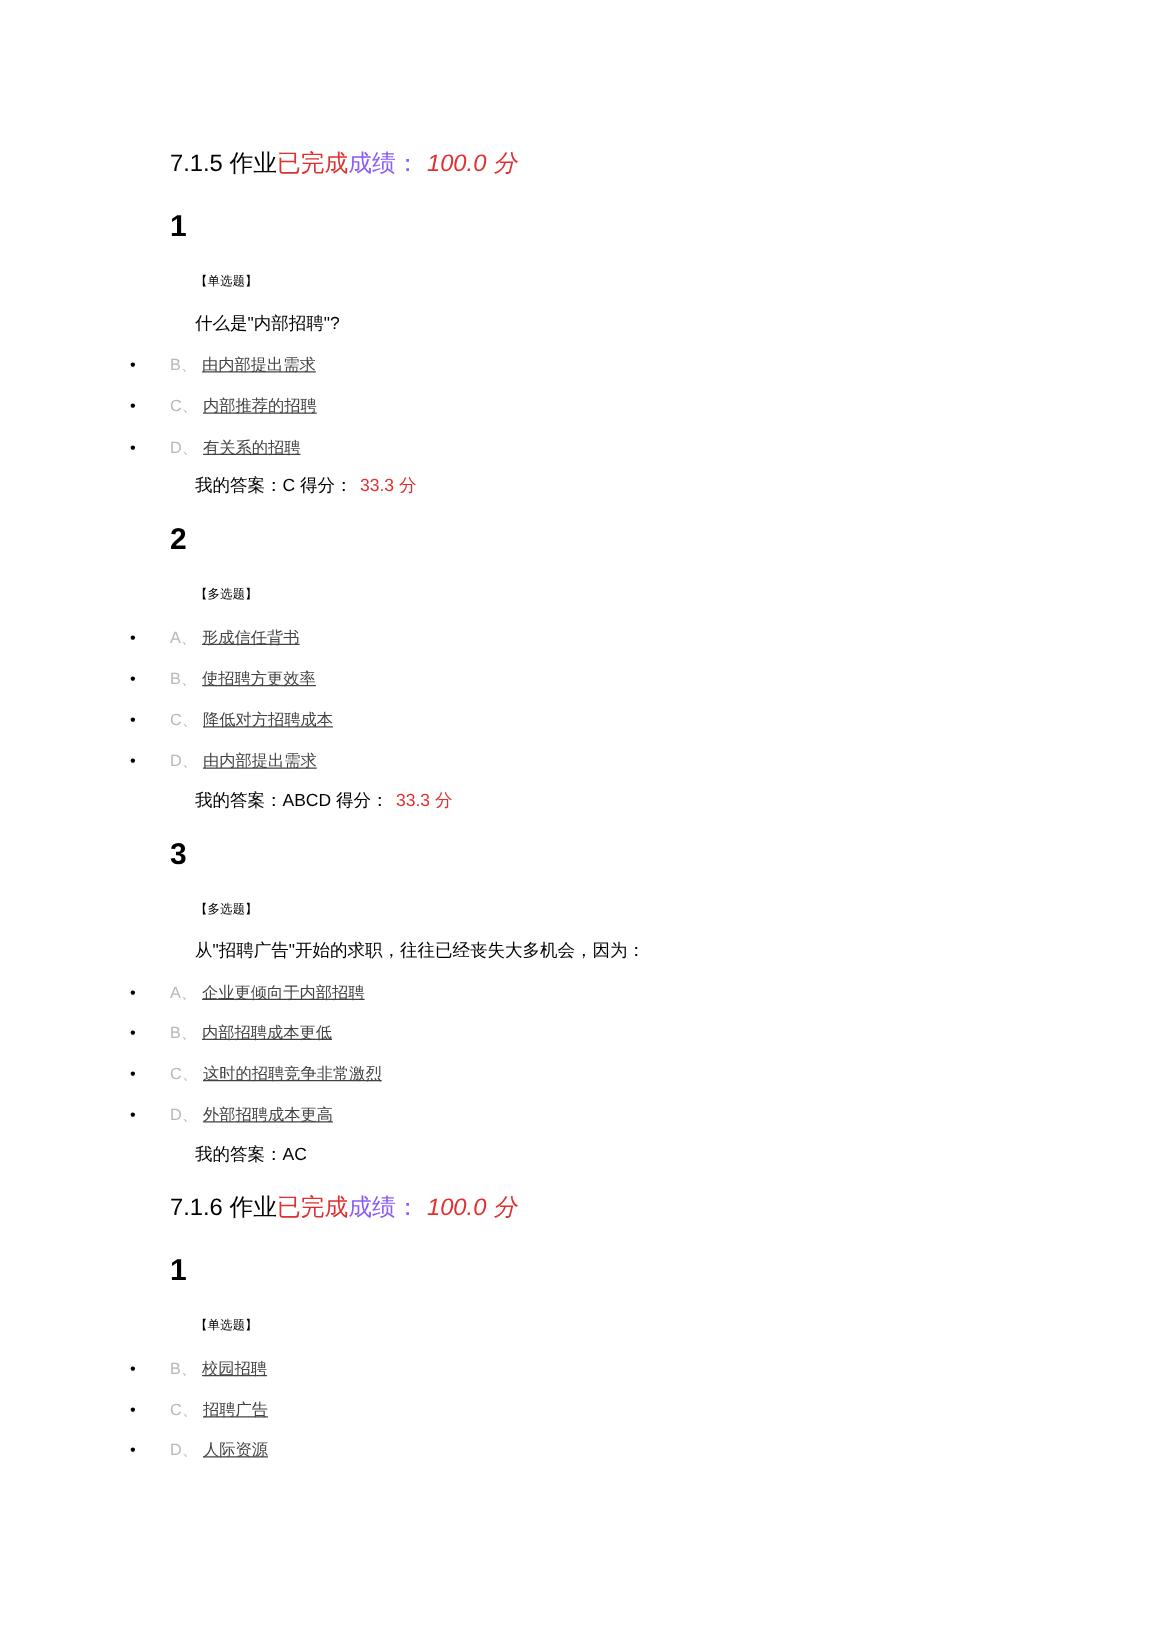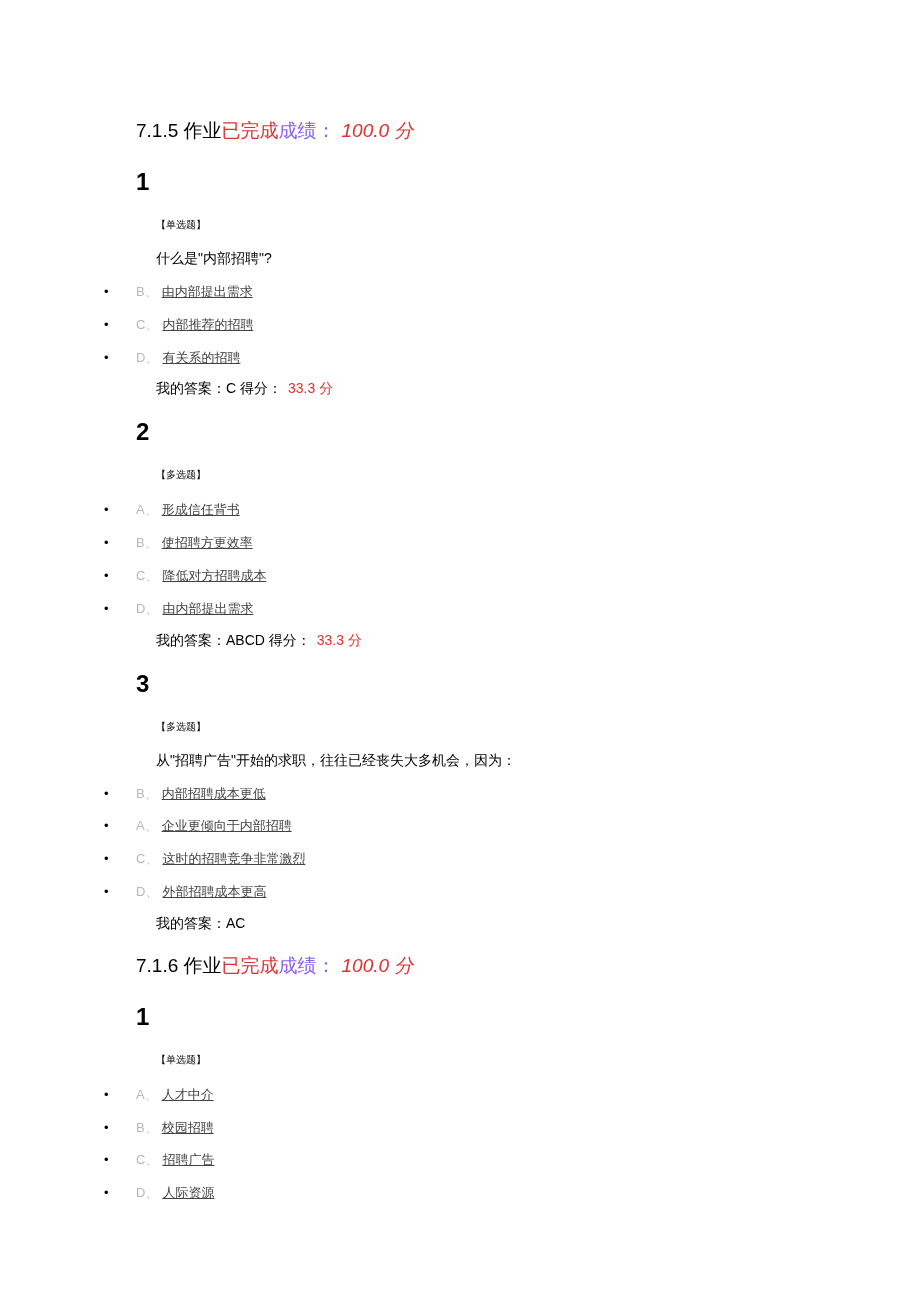--- a/index.html
+++ b/index.html
@@ -127,28 +127,27 @@
       <li><span class="opt-letter">A、</span><span class="opt-text">形成信任背书</span></li>
       <li><span class="opt-letter">B、</span><span class="opt-text">使招聘方更效率</span></li>
       <li><span class="opt-letter">C、</span><span class="opt-text">降低对方招聘成本</span></li>
       <li><span class="opt-letter">D、</span><span class="opt-text">由内部提出需求</span></li>
     </ul>
     <div class="my-answer"><span>我的答案：</span><span class="answer-val">ABCD</span><span> </span><span class="points-label">得分：</span><span class="points-value">33.3 分</span></div>
     <div class="qnum">3</div>
     <div class="qtype">【多选题】</div>
     <div class="qtext">从"招聘广告"开始的求职，往往已经丧失大多机会，因为：</div>
     <ul class="options">
+      <li><span class="opt-letter">A、</span><span class="opt-text">企业更倾向于内部招聘</span></li>
       <li><span class="opt-letter">B、</span><span class="opt-text">内部招聘成本更低</span></li>
-      <li><span class="opt-letter">A、</span><span class="opt-text">企业更倾向于内部招聘</span></li>
       <li><span class="opt-letter">C、</span><span class="opt-text">这时的招聘竞争非常激烈</span></li>
       <li><span class="opt-letter">D、</span><span class="opt-text">外部招聘成本更高</span></li>
     </ul>
     <div class="my-answer"><span>我的答案：</span><span class="answer-val">AC</span></div>
     <div class="section-header section-gap"><span class="homework-num">7.1.6 作业</span><span class="completed">已完成</span><span class="score-label">成绩：</span><span class="score-value">100.0 分</span></div>
     <div class="qnum">1</div>
     <div class="qtype">【单选题】</div>
     <ul class="options">
-      <li><span class="opt-letter">A、</span><span class="opt-text">人才中介</span></li>
       <li><span class="opt-letter">B、</span><span class="opt-text">校园招聘</span></li>
       <li><span class="opt-letter">C、</span><span class="opt-text">招聘广告</span></li>
       <li><span class="opt-letter">D、</span><span class="opt-text">人际资源</span></li>
     </ul>
   </div>
 
 </body></html>

